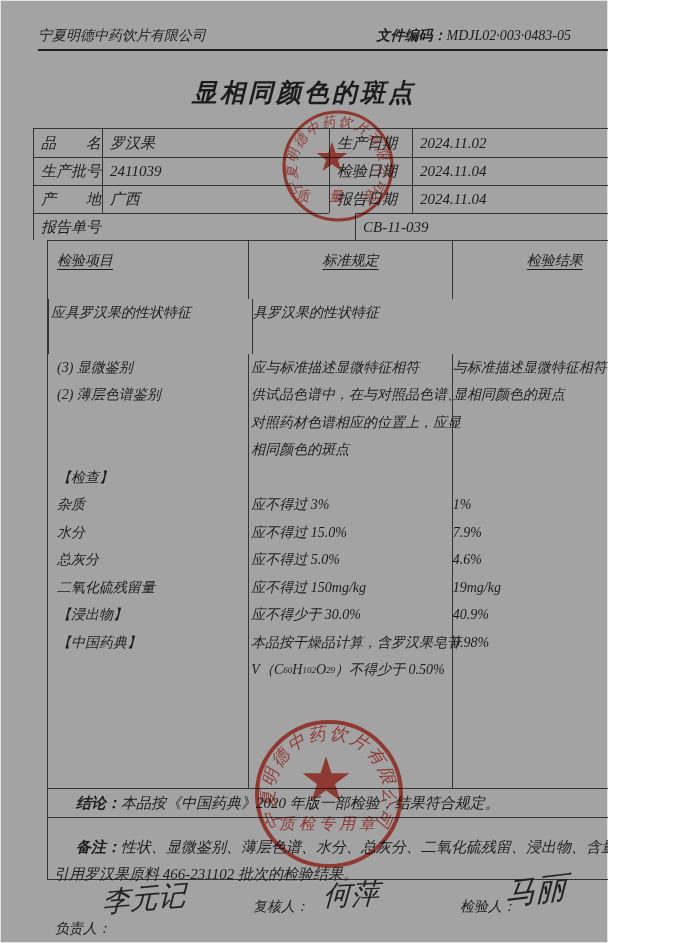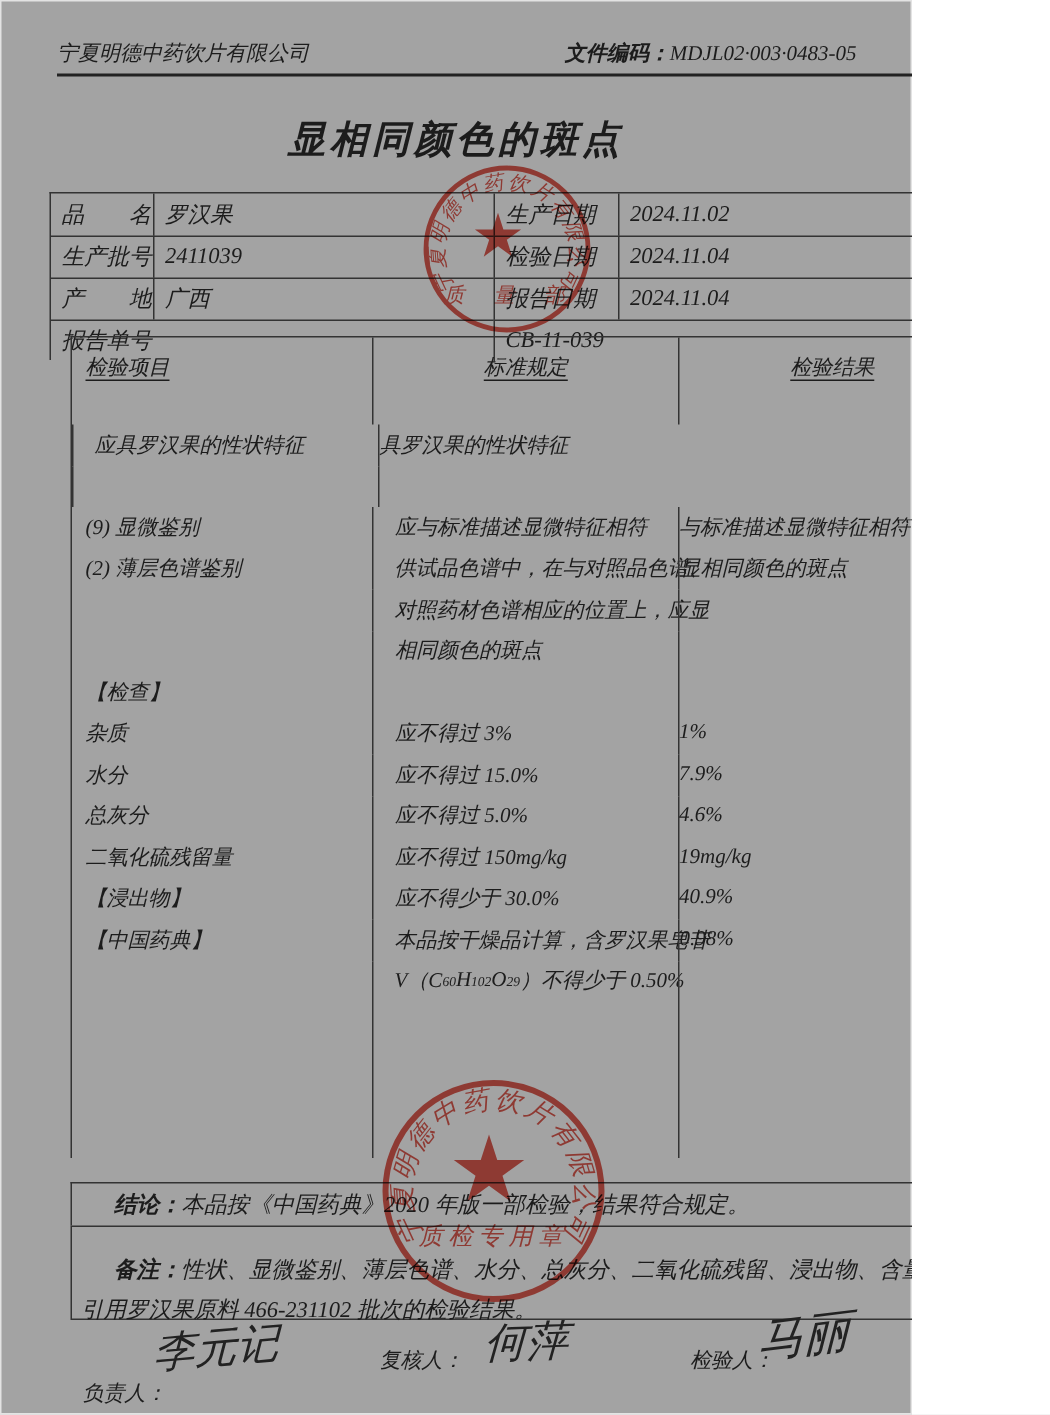--- a/index.html
+++ b/index.html
@@ -18,27 +18,27 @@
          font-size:25px;font-weight:bold;letter-spacing:3px;}
   
   .info{position:absolute;left:33px;top:128px;width:611px;height:112px;
         border:1px solid #333;border-bottom:none;
         display:grid;grid-template-columns:68px 227px 83px 233px;
         grid-template-rows:28px 28px 28px 28px;font-size:15px;}
   .info .cell{padding-left:7px;display:flex;align-items:center;white-space:nowrap;}
   .info .bl{border-left:1px solid #333;}
   .info .bt{border-top:1px solid #333;}
   .info .span2{grid-column:1 / 3;}
-  .info .span34{grid-column:3 / 5;}
-  
-  .main{position:absolute;left:47px;top:224px;width:611px;height:548px;
+  .info .span34{grid-column:3 / 5;margin-left:26px;}
+  
+  .main{position:absolute;left:47px;top:240px;width:611px;height:548px;
         border:1px solid #333;border-bottom:none;display:flex;flex-direction:column;font-size:14px;}
   .mrow{display:flex;width:100%;}
   .c1{width:201px;padding-left:9px;}
-  .c2{width:204px;padding-left:14px;border-left:1px solid #333;}
+  .c2{width:204px;padding-left:2px;border-left:1px solid #333;}
   .c3{width:206px;padding-left:0;border-left:1px solid #333;}
   .mhead{height:58px;}
   .mhead .hc{padding-top:11px;}
   .mhead .c2,.mhead .c3{text-align:center;padding-left:0;}
   .mhead u{text-decoration:underline;text-underline-offset:4px;}
   .tline{height:27.5px;}
   .tline .c1,.tline .c2,.tline .c3{display:flex;align-items:center;white-space:nowrap;height:100%;}
   .filler{flex:1;}
   sub.f{font-size:9px;line-height:0;}
   
@@ -102,21 +102,21 @@
 
     <div class="mrow tline">
       <div class="c2">应具罗汉果的性状特征</div>
       <div class="c3">具罗汉果的性状特征</div>
     </div>
     <div class="mrow tline">
       <div class="c2"></div>
       <div class="c3"></div>
     </div>
     <div class="mrow tline">
-      <div class="c1">(9) 显微鉴别</div>
+      <div class="c1">(3) 显微鉴别</div>
       <div class="c2">应与标准描述显微特征相符</div>
       <div class="c3">与标准描述显微特征相符</div>
     </div>
     <div class="mrow tline">
       <div class="c1">(2) 薄层色谱鉴别</div>
       <div class="c2">供试品色谱中，在与对照品色谱、</div>
       <div class="c3">显相同颜色的斑点</div>
     </div>
     <div class="mrow tline">
       <div class="c1"></div>

